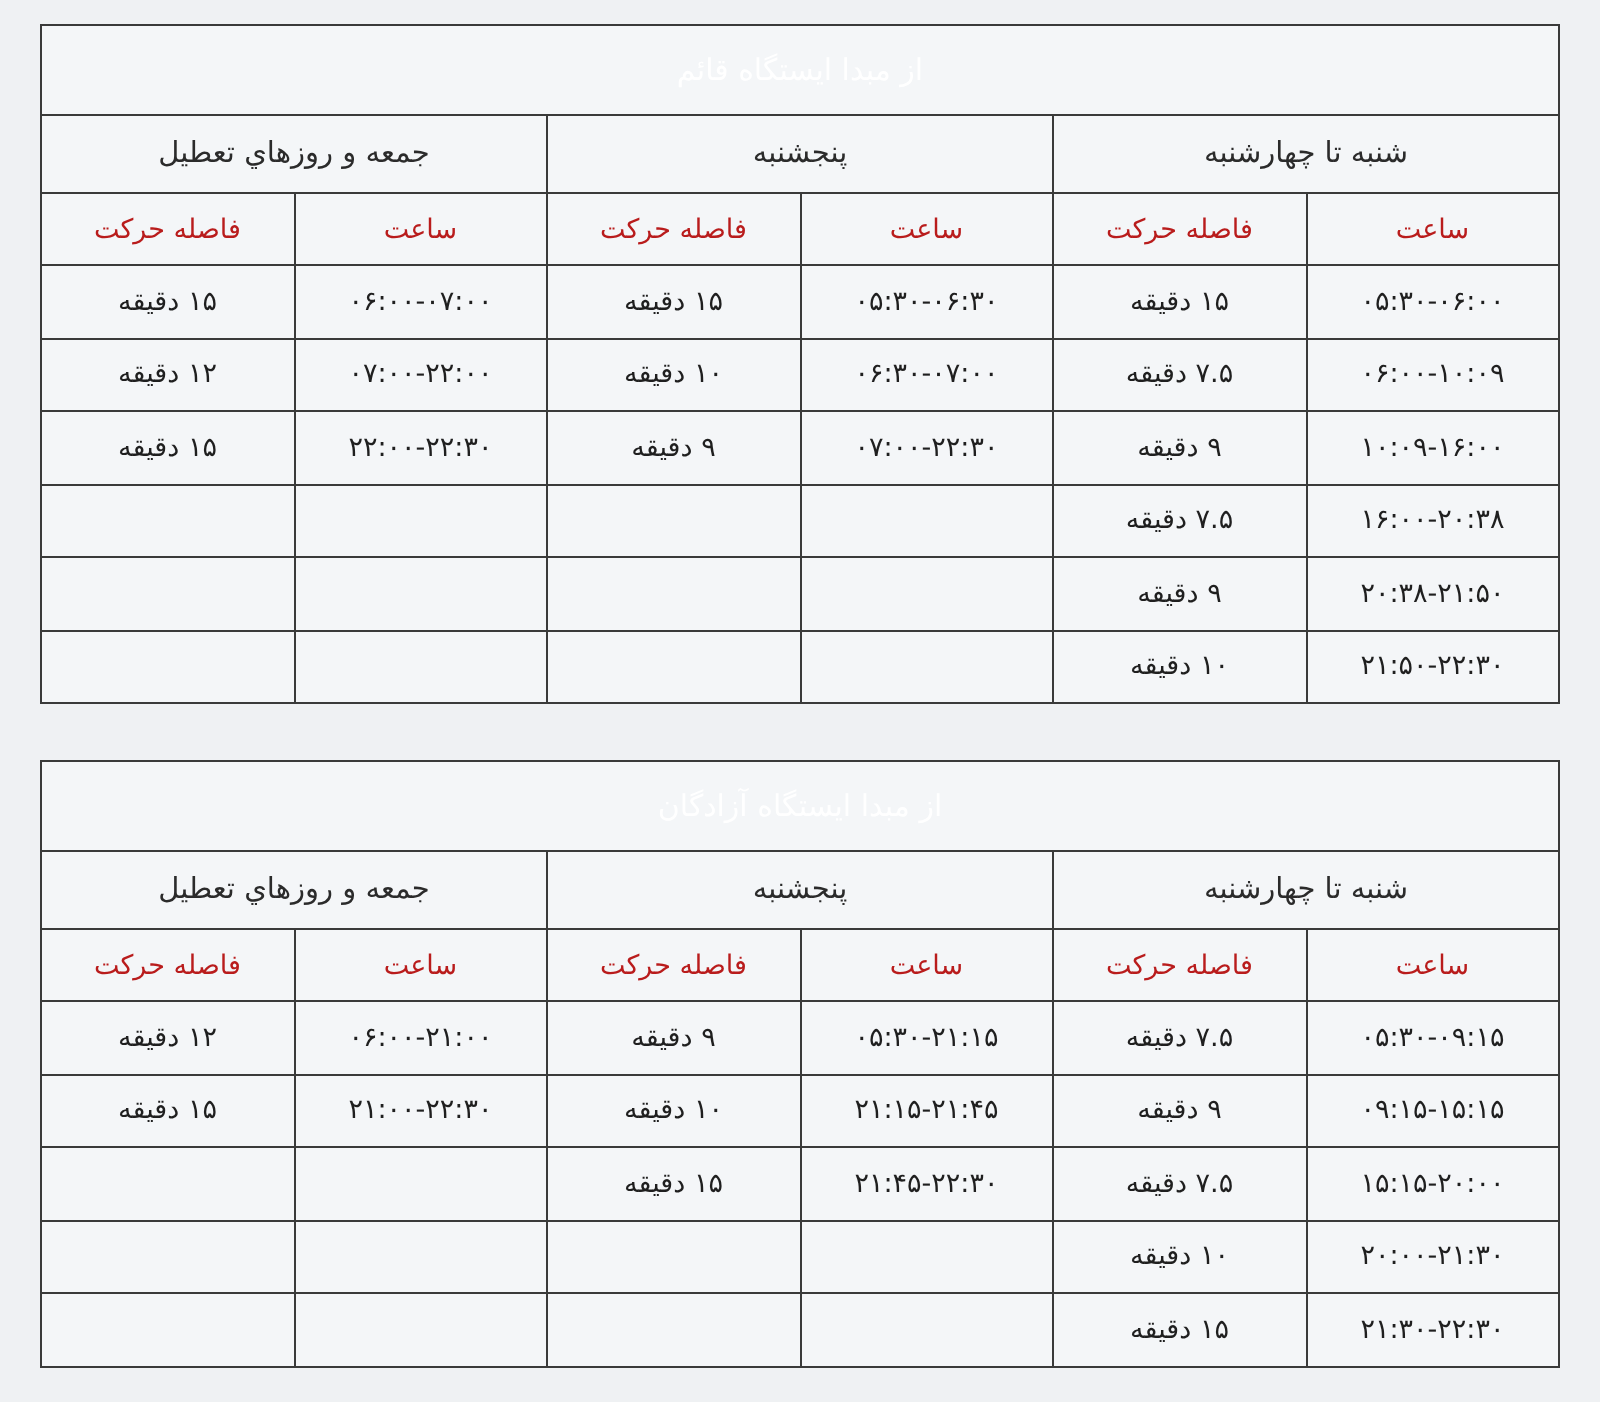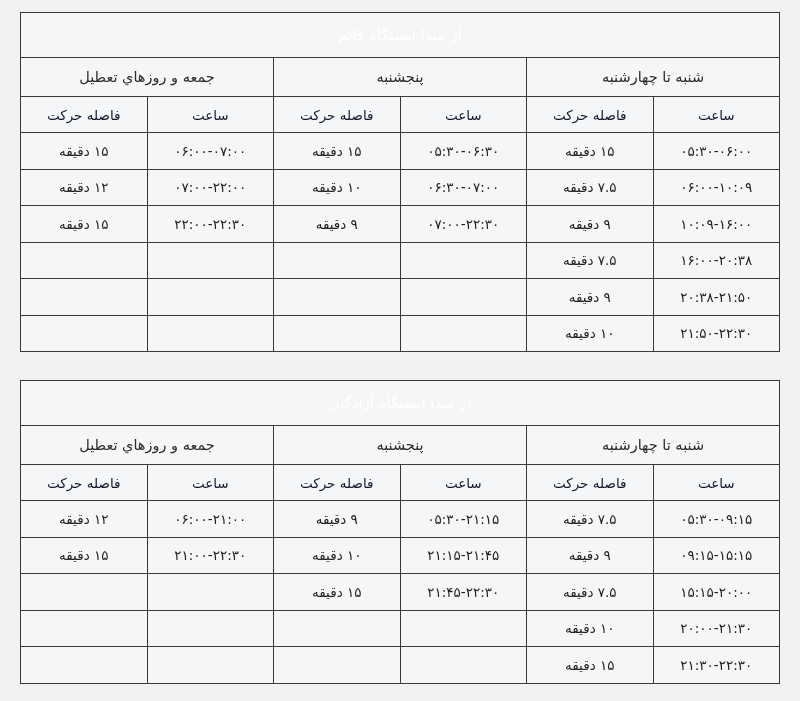--- a/index.html
+++ b/index.html
@@ -46,21 +46,21 @@
     border: 1px solid #2f9cb8;
   }
   .day-head {
     height: 36px;
     font-size: 14.5px;
     color: #2b2b2b;
   }
   .sub-head {
     height: 33px;
     font-size: 13.5px;
-    color: #0f172a;
+    color: #b91c1c;
   }
   .data-cell {
     height: 33.5px;
     font-size: 13.5px;
     color: #1f1f1f;
     letter-spacing: 0.3px;
   }
   .data-cell.empty {
     color: transparent;
   }

